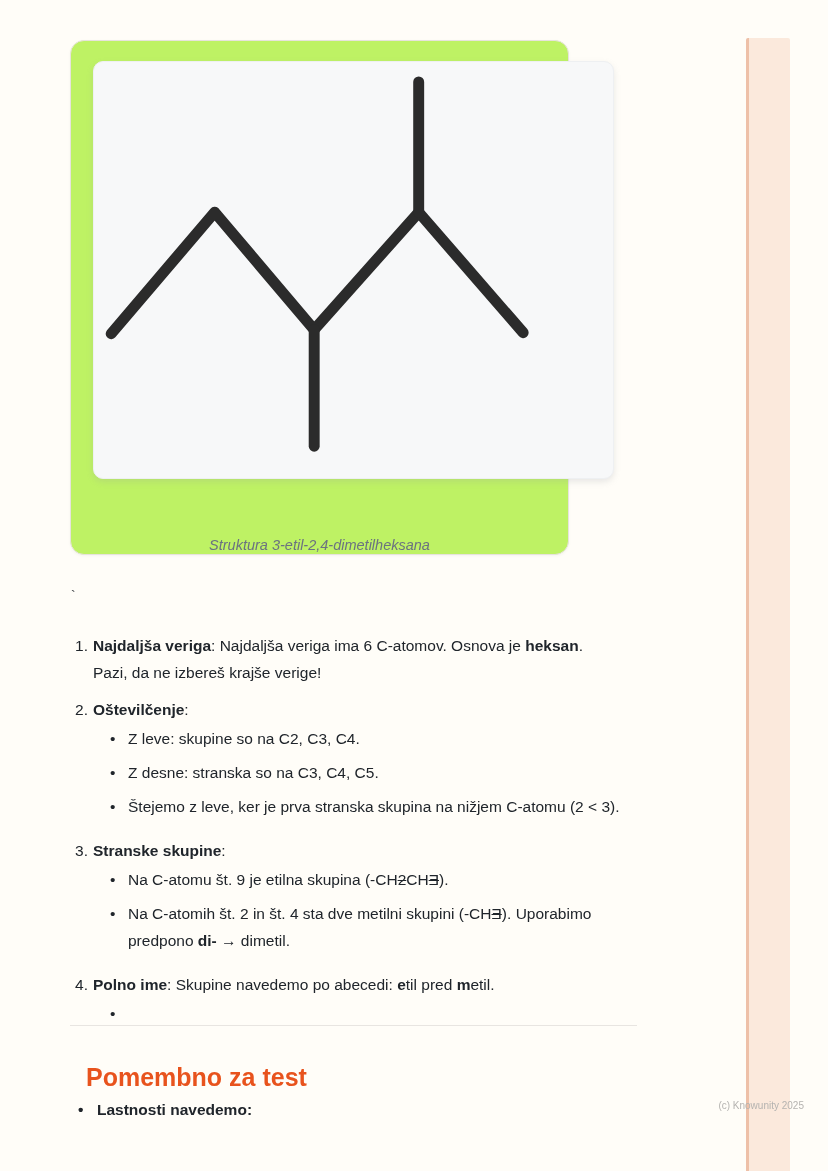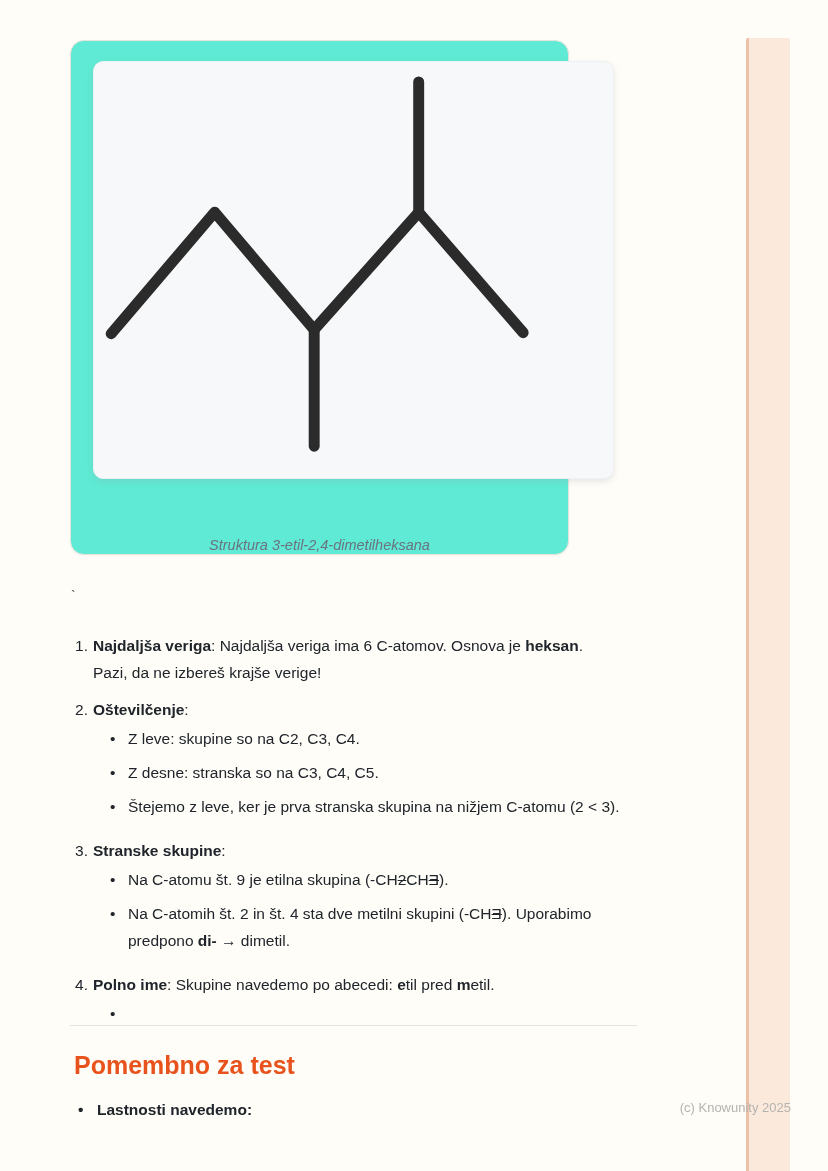--- a/index.html
+++ b/index.html
@@ -12,21 +12,21 @@
   
   .accent-bar{
     position:absolute;top:38px;right:38px;width:41px;height:1133px;
     background:var(--bar-light,#fbe9dc);
     border-left:3px solid var(--bar-edge,#eec0a8);
     border-radius:2px 2px 0 0;
   }
   
   .figure-card{
     position:absolute;left:70px;top:40px;width:499px;height:515px;
-    background:#5eead4;border:1px solid #e7e3dc;border-radius:14px;
+    background:#bef264;border:1px solid #e7e3dc;border-radius:14px;
     box-shadow:0 1px 3px rgba(0,0,0,0.04);
     box-sizing:border-box;
   }
   .figure-panel{
     position:absolute;left:22px;top:20px;width:521px;height:418px;
     background:#f7f8f9;border:1px solid #eef0f2;border-radius:10px;
     box-shadow:0 3px 6px rgba(150,155,165,0.22);
     box-sizing:border-box;overflow:hidden;
   }
   .figure-panel svg{display:block;width:100%;height:100%;}
@@ -49,33 +49,33 @@
   .bullet{width:18px;flex:0 0 auto;}
   b,.bseg{font-weight:700;margin-top:16px;}
   .iseg{}
   .strikeseg{text-decoration:line-through;}
   
   .divider{
     position:absolute;left:70px;top:1025px;width:567px;height:0;
     border:none;border-top:1.5px solid #e8e5e1;margin:0;
   }
   .heading{
-    position:absolute;left:70px;top:1045px;margin:4px;
+    position:absolute;left:70px;top:1045px;margin:16px;
     font-size:25px;font-weight:700;line-height:32px;
     color:var(--accent-orange,#e8531d);
   }
   .bottomlist{
     position:absolute;left:70px;top:1096px;width:572px;
     font-size:15.5px;line-height:27px;font-weight:700;
   }
   .bottomlist .bitem{padding-left:8px;margin-bottom:0;}
   .bottomlist .bullet{width:19px;}
   .watermark{
-    position:absolute;right:37px;top:1100px;
-    font-size:13px;color:var(--watermark-gray,#b5b3b0);
+    position:absolute;right:24px;top:1100px;
+    font-size:10px;color:var(--watermark-gray,#b5b3b0);
   }
 </style>
 </head>
 <body>
 
 <div class="page" style="--accent-orange: #e8531d; --bar-light: #fbe9dc; --bar-edge: #eec0a8; --caption-gray: #6b7280; --watermark-gray: #b5b3b0; --page-bg: #fffdf8;">
 
   <div class="accent-bar"></div>
 
   <section class="figure-card">

